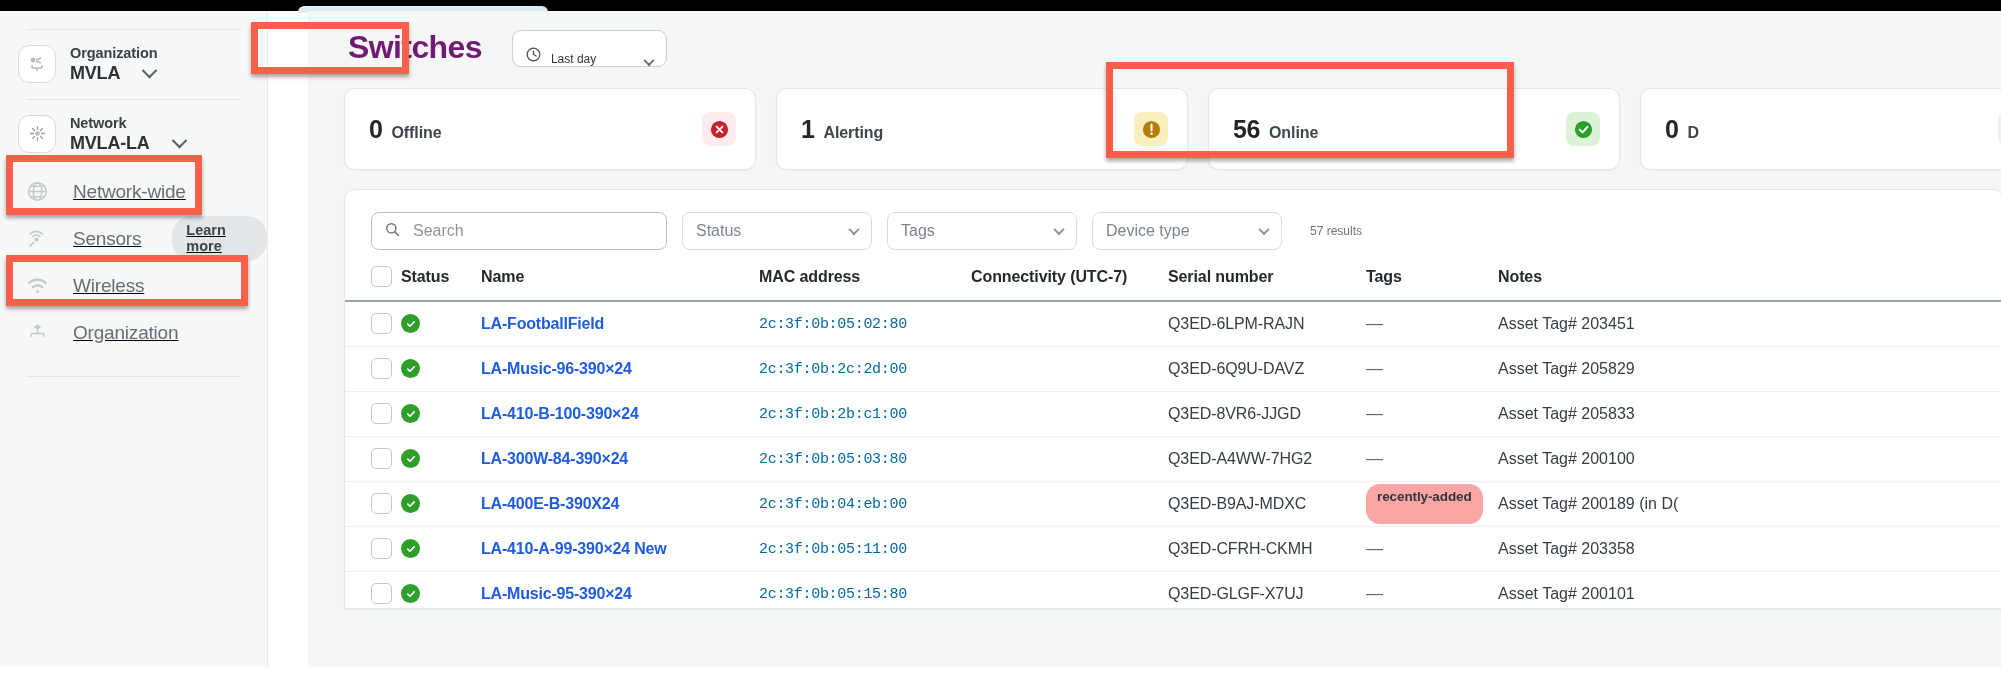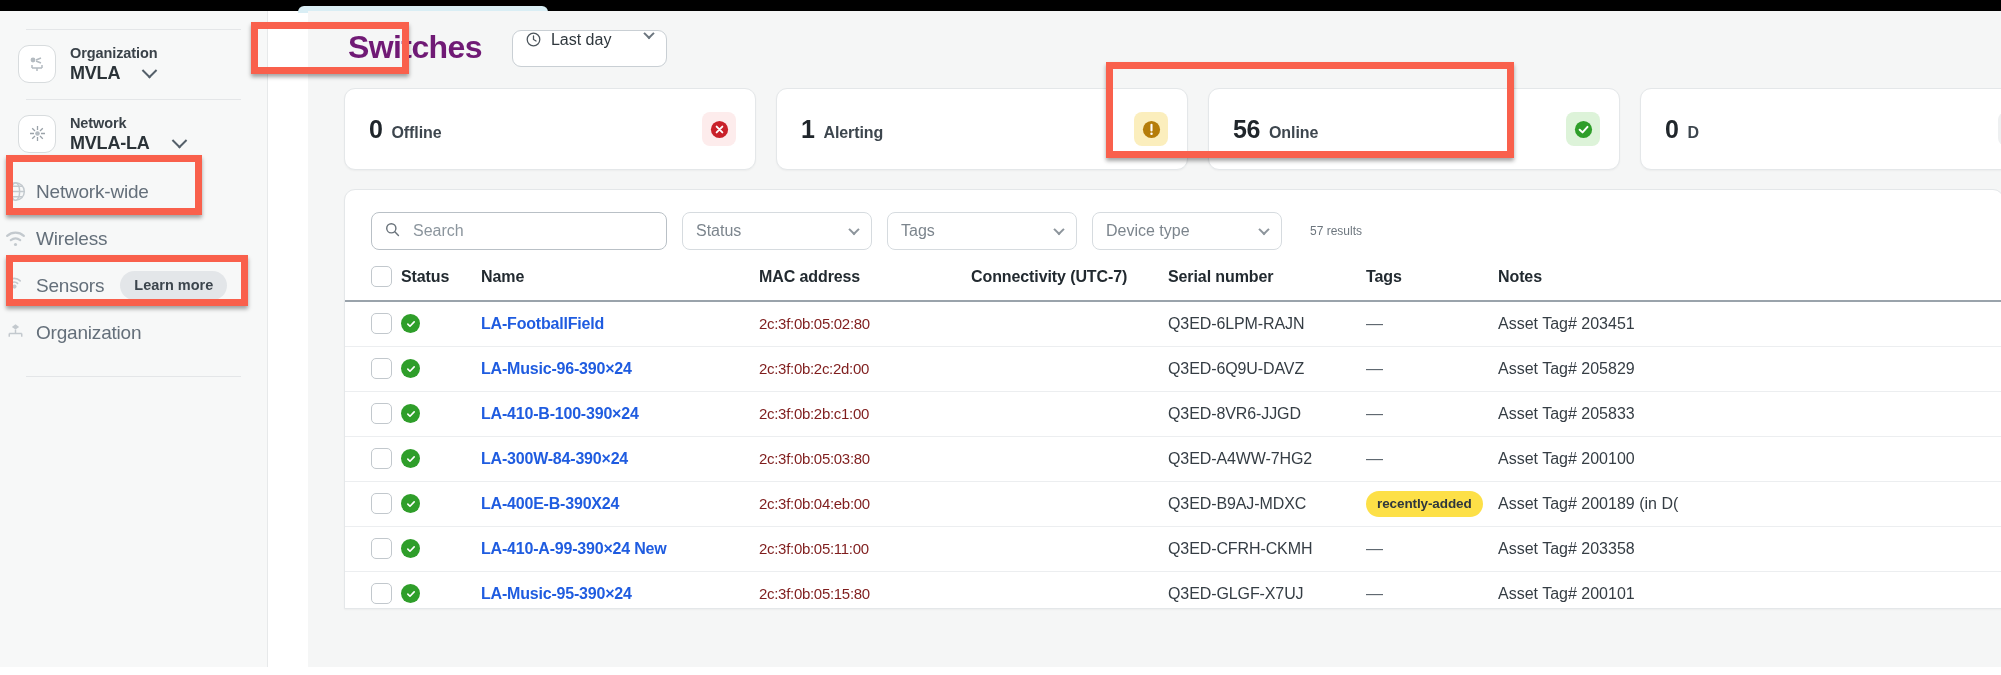--- a/index.html
+++ b/index.html
@@ -64,24 +64,26 @@
   .chev {
     display: inline-block;
     width: 11px; height: 11px;
     border-right: 2px solid #55606a;
     border-bottom: 2px solid #55606a;
     transform: rotate(45deg) translate(-2px,-2px);
   }
 
   .sb-item {
     display: flex; align-items: center;
-    gap: 6px;
+    gap: 21px;
     height: 47px;
+    padding-left: 22px;
     cursor: pointer;
     position: relative;
+    text-decoration: underline;
   }
   .sb-item .ico { width: 30px; height: 30px; flex: 0 0 auto;
     display: flex; align-items: center; justify-content: center; }
   .sb-item .txt {
     font-size: 19px; color: #646f7a; letter-spacing: -0.2px;
   }
   .sb-item.active { background: #ededee; }
   .sb-item.active .txt { color: #1d2329; font-weight: 700; }
   .sb-pill {
     background: #e3e6e9;
@@ -112,27 +114,27 @@
   .page-head {
     display: flex; align-items: center; gap: 14px;
     padding: 14px 0 10px 32px;
   }
   .page-title {
     font-size: 32px; font-weight: 700; color: #701a75;
     letter-spacing: -0.6px;
     padding: 4px 16px 6px 8px;
   }
   .daterange {
-    display: flex; align-items: flex-start; gap: 9px;
+    display: flex; align-items: flex-end; gap: 9px;
     background: #ffffff;
     border: 1.5px solid #c9cfd4;
     border-radius: 9px;
     height: 37px;
     padding: 0 13px 0 12px;
-    font-size: 16px; color: #2f373d;
+    font-size: 12px; color: #2f373d;
     cursor: pointer;
     min-width: 155px;
     justify-content: flex-start;
   }
   .daterange .chev-sm {
     width: 8px; height: 8px;
     border-right: 2px solid #6b757e;
     border-bottom: 2px solid #6b757e;
     transform: rotate(45deg) translate(-1px,-1px);
     margin-left: auto;
@@ -261,40 +263,40 @@
     background: #fff;
     display: block;
     cursor: pointer;
   }
   .namelink {
     color: #1f5ce0; font-weight: 700; font-size: 16px;
     text-decoration: none; letter-spacing: -0.2px;
     cursor: pointer;
   }
   .mono {
-    font-family: Liberation Sans, sans-serif;
-    font-size: 15px; color: #7f1d1d;
+    font-family: Liberation Mono, monospace;
+    font-size: 15px; color: #0369a1;
     letter-spacing: -0.3px;
     text-align: right;
   }
   .serial { font-size: 16px; color: #353d44; letter-spacing: -0.1px; }
   .notes  { font-size: 16px; color: #353d44; white-space: nowrap; }
   .dash   { color: #5c656d; font-size: 17px; }
   .connbar {
     width: 125px; height: 9px;
     background: #3b9b35;
     border-radius: 1px;
   }
   .tagchip {
     display: inline-block;
-    background: #fde047;
+    background: #fca5a5;
     color: #2f373d;
     font-size: 13.5px; font-weight: 700;
     border-radius: 14px;
-    padding: 5px 11px 6px;
+    padding: 5px 11px 20px;
     letter-spacing: -0.1px;
   }
   .ok-dot {
     width: 19px; height: 19px; border-radius: 50%;
     background: #2f9e2a;
     display: flex; align-items: center; justify-content: center;
   }
 </style>
 </head>
 <body>
@@ -347,43 +349,43 @@
     <span class="ico">
       <svg width="25" height="25" viewBox="0 0 24 24" fill="none" stroke="#c3c9ce" stroke-width="1.4">
         <circle cx="12" cy="12" r="8.5"></circle>
         <ellipse cx="12" cy="12" rx="4" ry="8.5"></ellipse>
         <path d="M3.5 12 h17 M5 7 h14 M5 17 h14"></path>
       </svg>
     </span>
     <span class="txt">Network-wide</span>
   </div>
 
-
-  <div class="sb-item">
-    <span class="ico">
-      <svg width="25" height="25" viewBox="0 0 24 24" fill="none" stroke="#c3c9ce" stroke-width="2.1" stroke-linecap="round">
-        <path d="M4 9.5 a12 12 0 0 1 16 0"></path>
-        <path d="M7.5 13.5 a7.5 7.5 0 0 1 9 0"></path>
-        <circle cx="12" cy="17.8" r="1.5" fill="#c3c9ce" stroke="none"></circle>
-      </svg>
-    </span>
-    <span class="txt">Wireless</span>
-  </div>
 
   <div class="sb-item">
     <span class="ico">
       <svg width="25" height="25" viewBox="0 0 24 24" fill="none" stroke="#c3c9ce" stroke-width="1.6" stroke-linecap="round">
         <circle cx="11" cy="13" r="2" fill="#c3c9ce" stroke="none"></circle>
         <path d="M14 10 a4.5 4.5 0 0 0-6.4 0"></path>
         <path d="M16.5 7.6 a8 8 0 0 0-11.4 0"></path>
         <path d="M8 16 l-3 3"></path>
       </svg>
     </span>
     <span class="txt">Sensors</span>
     <span class="sb-pill">Learn more</span>
+  </div>
+
+  <div class="sb-item">
+    <span class="ico">
+      <svg width="25" height="25" viewBox="0 0 24 24" fill="none" stroke="#c3c9ce" stroke-width="2.1" stroke-linecap="round">
+        <path d="M4 9.5 a12 12 0 0 1 16 0"></path>
+        <path d="M7.5 13.5 a7.5 7.5 0 0 1 9 0"></path>
+        <circle cx="12" cy="17.8" r="1.5" fill="#c3c9ce" stroke="none"></circle>
+      </svg>
+    </span>
+    <span class="txt">Wireless</span>
   </div>
 
   <div class="sb-item">
     <span class="ico">
       <svg width="25" height="25" viewBox="0 0 24 24" stroke="#c3c9ce" stroke-width="1.4" fill="none">
         <path d="M12 4 l3.5 2.6 -3.5 2.6 -3.5 -2.6 Z" fill="#c3c9ce" stroke="none"></path>
         <path d="M12 9.2 v4 M6 13 h12 M6 13 v3 M18 13 v3"></path>
       </svg>
     </span>
     <span class="txt">Organization</span>

